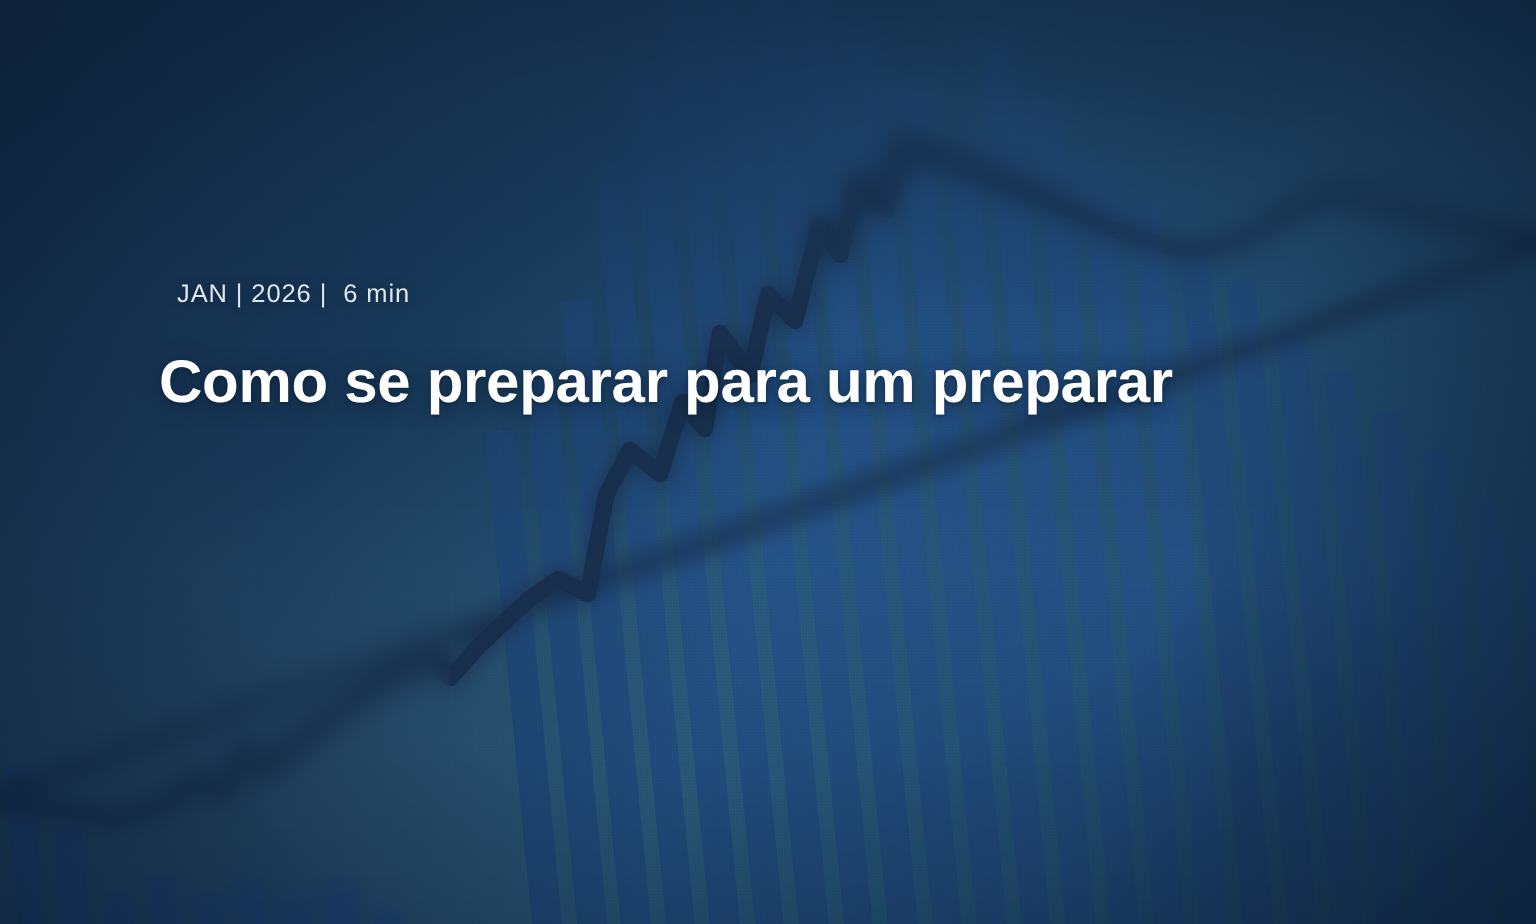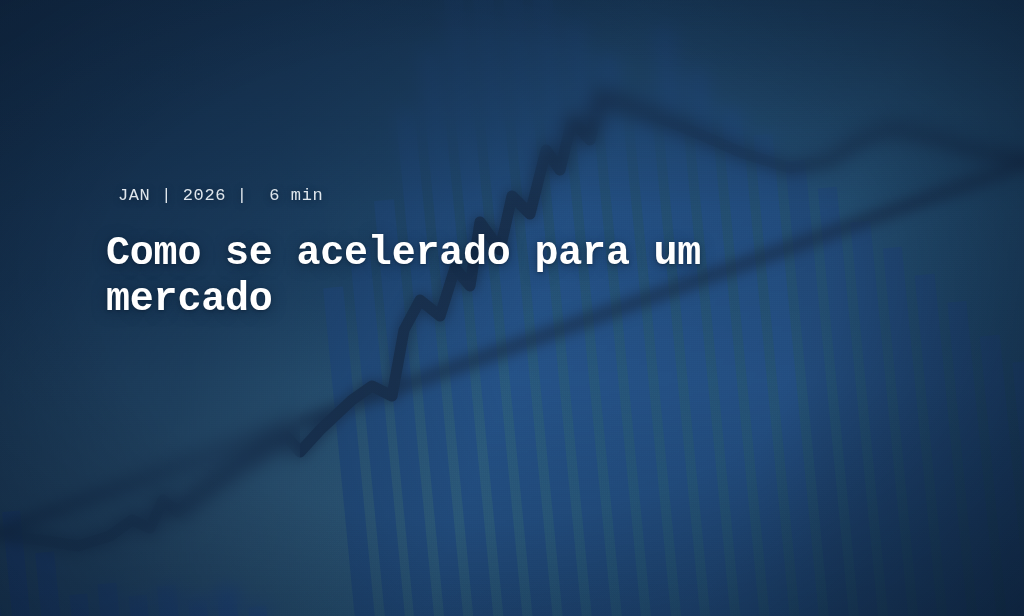--- a/index.html
+++ b/index.html
@@ -8,21 +8,21 @@
     padding: 0;
     background: #0d1b2a;
   }
   * { box-sizing: border-box; }
 
   .hero {
     position: relative;
     width: 1024px;
     height: 616px;
     overflow: hidden;
-    font-family: Liberation Mono, monospace;
+    font-family: Liberation Sans, sans-serif;
     background: #14532d;
     isolation: isolate;
   }
 
   
   .bg-photo {
     position: absolute;
     inset: 0;
     overflow: hidden;
   }
@@ -236,17 +236,17 @@
 
     <div class="grain"></div>
     <div class="scrim"></div>
     <div class="vignette"></div>
   </div>
 
   <div class="content">
     <p class="meta">JAN | 2026 |  6 min</p>
 
     <h1 class="headline">
-      <span class="line">Como se acelerado para um mercado</span>
+      <span class="line">Como se preparar para um preparar</span>
     </h1>
   </div>
 
 </div>
 
 </body></html>

